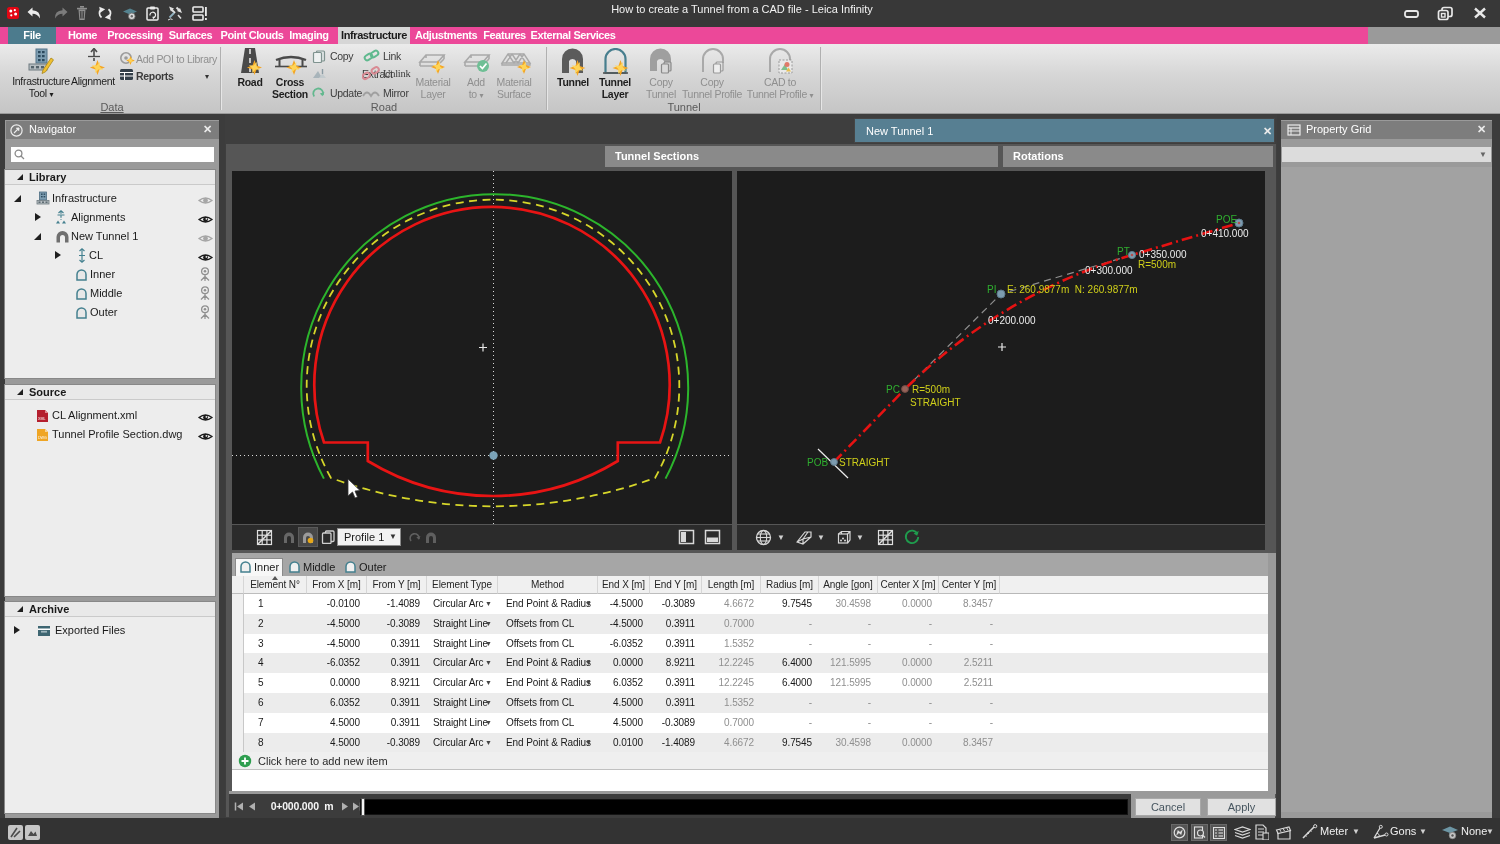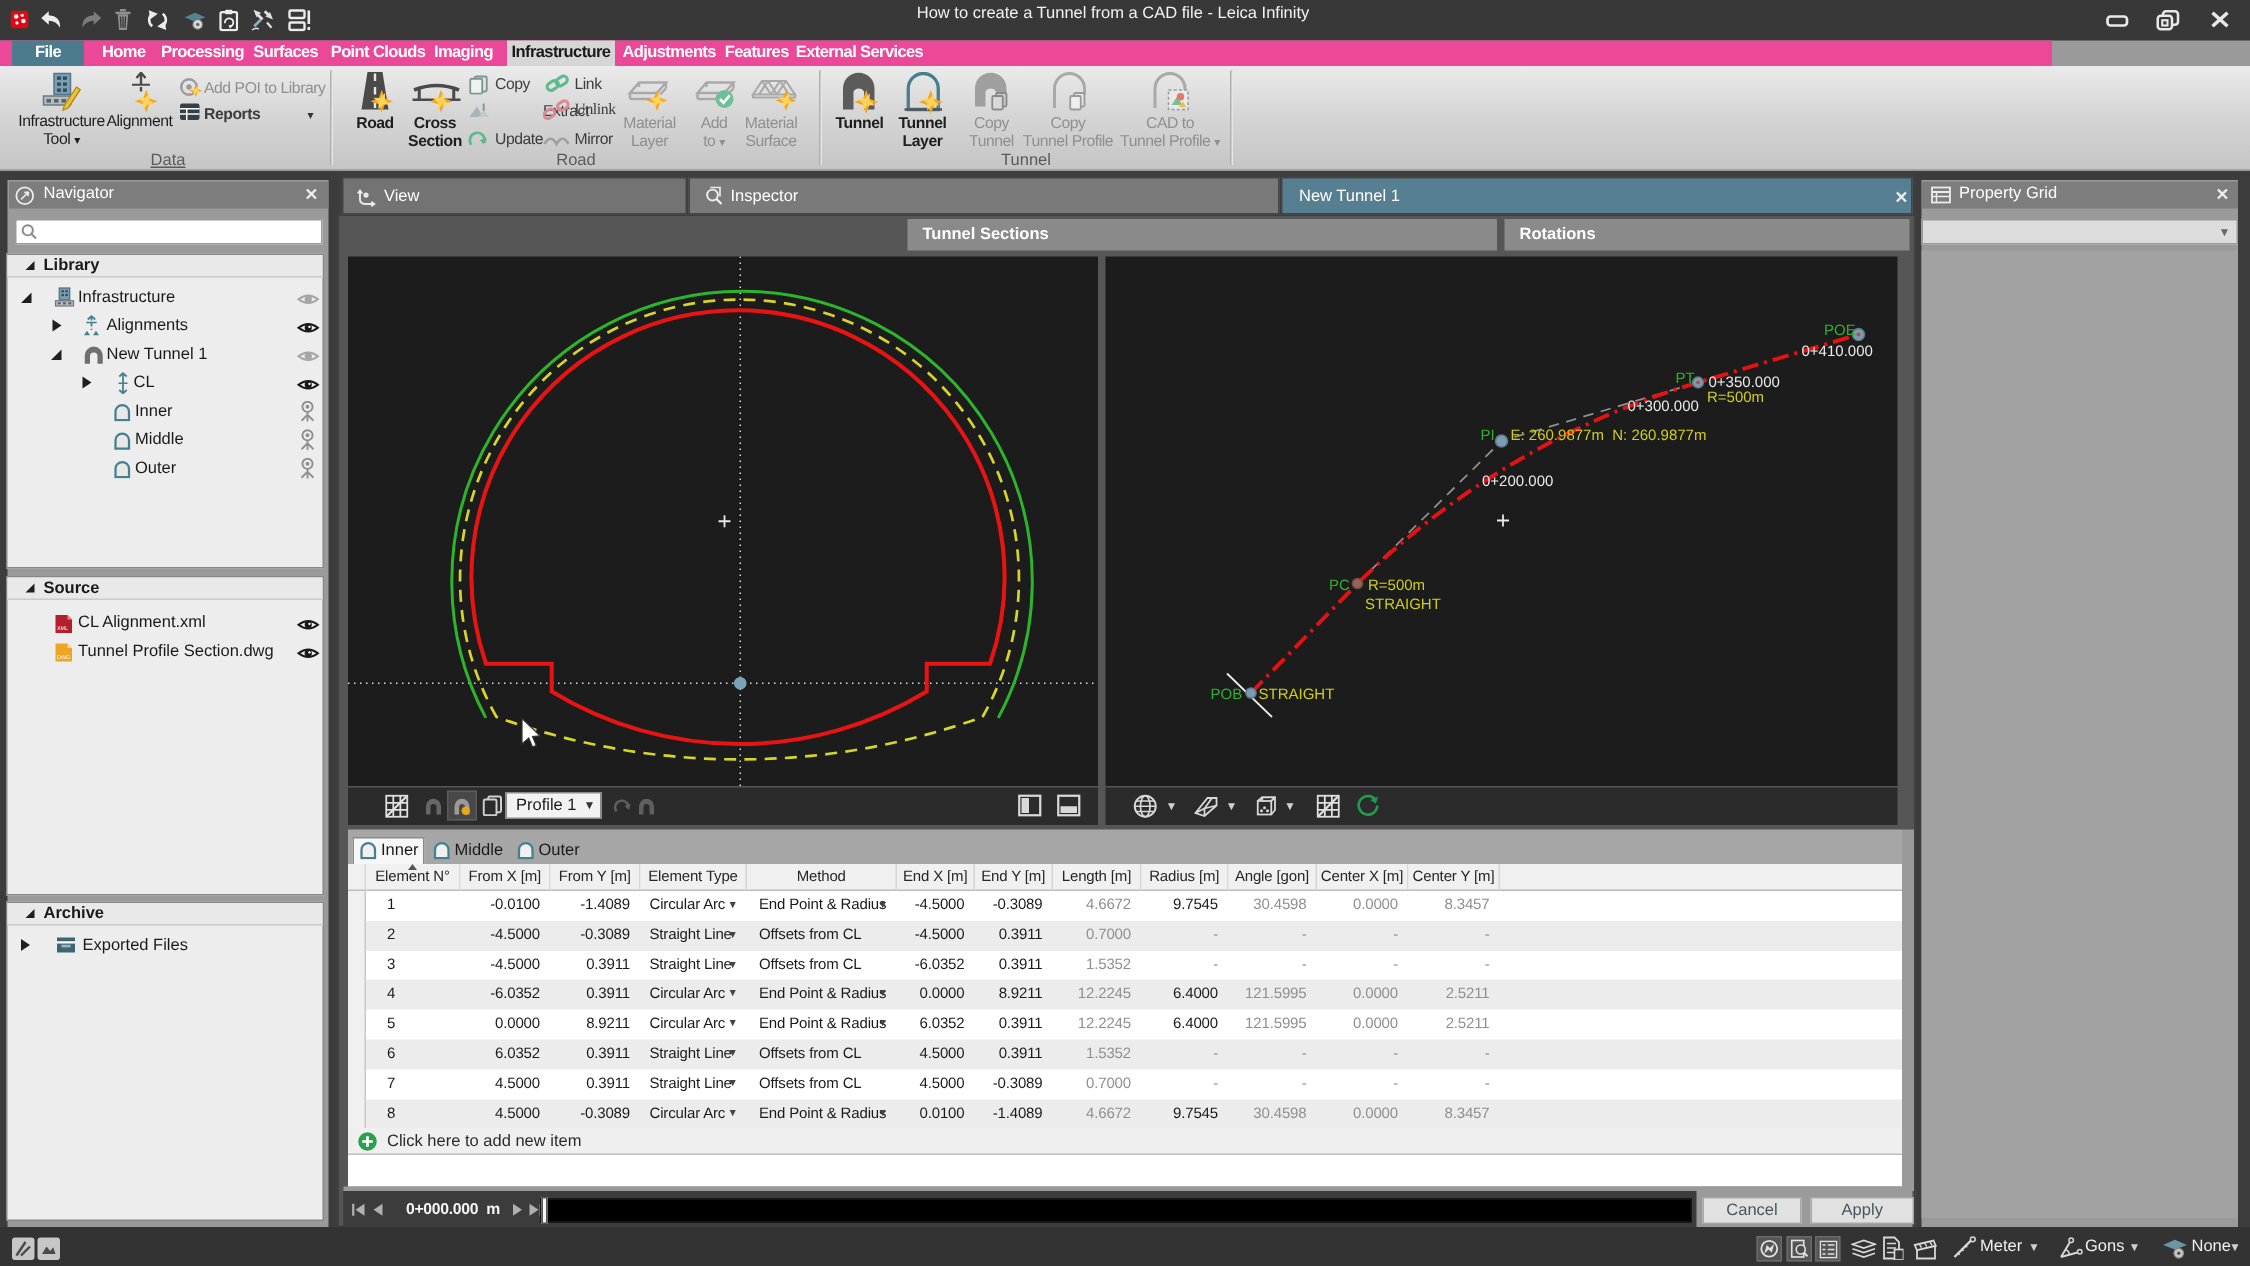--- a/index.html
+++ b/index.html
@@ -481,40 +481,20 @@
           <span style="position:absolute;left:32px;top:3px;"><svg width="14" height="12" viewBox="0 0 14 12">
               <rect x="1" y="1" width="12" height="10" fill="#3e6672"></rect>
               <rect x="1" y="3.5" width="12" height="1.5" fill="#fff"></rect>
               <rect x="4" y="5.8" width="6" height="1.8" fill="#9fb6bd"></rect>
             </svg></span>
           <span style="position:absolute;left:50px;top:0px;">Exported Files</span>
         </div>
 </div>
 </div>
 <div id="doctabs">
-<div class="dtab" style="left:3px;width:230px;background:#737373;">
-<svg class="abs" style="left:8px;top:6px;" width="15" height="13" viewBox="0 0 15 13">
-          <g stroke="#e8e8e8" stroke-width="1.3" fill="none">
-            <path d="M3 2 L3 8 Q3 11 7 11 L12 11"></path>
-            <path d="M1.5 4 L3 2 L4.5 4"></path>
-            <path d="M10.5 9.5 L12.5 11 L10.5 12.5"></path>
-            <circle cx="7" cy="5" r="1.1" fill="#e8e8e8"></circle>
-          </g>
-        </svg>
-<span style="position:absolute;left:27px;top:6px;">View</span>
-      </div>
-<div class="dtab" style="left:234px;width:394px;background:#7a7a7a;">
-<svg class="abs" style="left:9px;top:5px;" width="14" height="14" viewBox="0 0 14 14">
-          <circle cx="6" cy="6" r="3.6" fill="none" stroke="#ececec" stroke-width="1.3"></circle>
-          <line x1="8.6" y1="8.6" x2="12" y2="12" stroke="#ececec" stroke-width="1.5"></line>
-          <path d="M4.5 1 L11 1 L11 7" fill="none" stroke="#ececec" stroke-width="1.1"></path>
-        </svg>
-<span style="position:absolute;left:27px;top:6px;">Inspector</span>
-        <span class="px" style="left:604px;top:6px;">✕</span>
-      </div>
 <div class="dtab" style="left:629px;width:421px;background:#577f92;">
 <span style="position:absolute;left:11px;top:6px;">New Tunnel 1</span>
         <span class="px" style="left:408px;top:6px;">✕</span>
       </div>
 </div>
 <div id="docwin">
 <div class="stab" style="left:379px;width:393px;"><span style="margin-left:10px;">Tunnel Sections</span></div>
 <div class="stab" style="left:777px;width:270px;"><span style="margin-left:10px;">Rotations</span></div>
 <div class="canv" style="left:6px;top:27px;width:500px;height:353px;">
 <svg width="500" height="353" viewBox="0 0 500 353">

